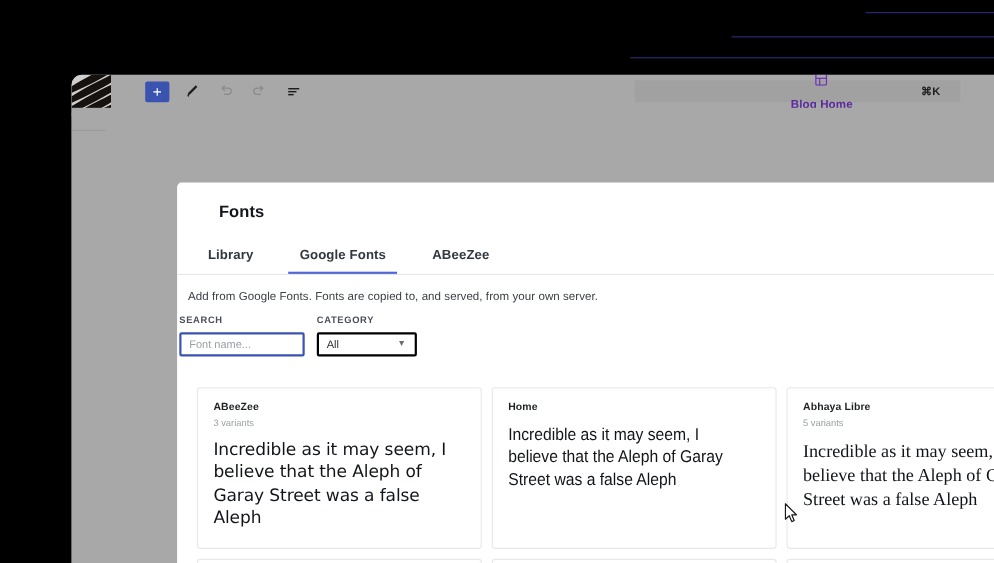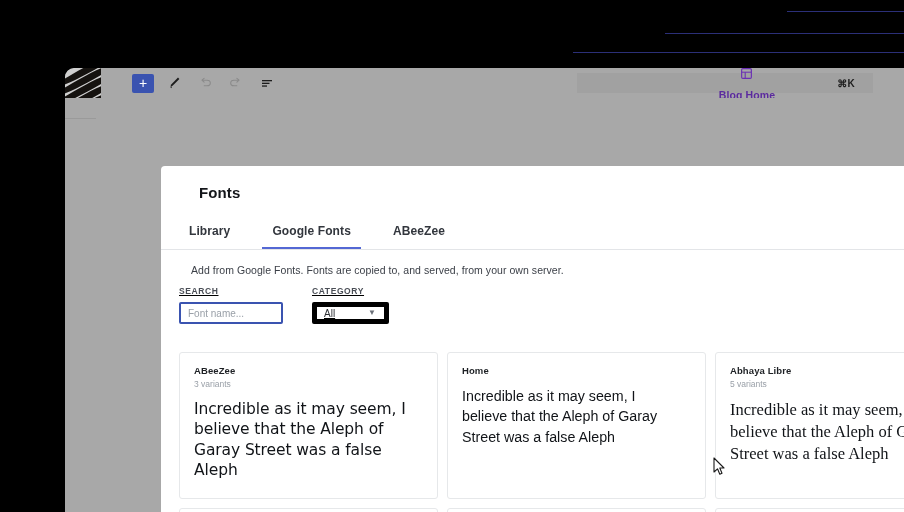--- a/index.html
+++ b/index.html
@@ -210,61 +210,60 @@
     left: 0;
     right: 0;
     bottom: -1px;
     height: 2px;
     background: #5468d4;
   }
 
   
   #description {
     position: absolute;
-    left: 30px;
+    left: 10px;
     top: 98px;
     font-size: 10.5px;
     color: #3c4048;
     letter-spacing: .05px;
   }
 
   #controls {
     position: absolute;
-    left: 18px;
+    left: 2px;
     top: 120px;
     display: flex;
-    gap: 29px;
-    text-decoration: underline;
+    gap: 11px;
   }
   .field-label {
     font-size: 8.5px;
     font-weight: 700;
     color: #4a4e56;
     letter-spacing: .6px;
     margin-bottom: 6px;
   }
   #search-input {
-    width: 104px;
+    width: 114px;
     height: 22px;
     border: 2px solid #3a53b0;
     border-radius: 2px;
     background: #ffffff;
     font-family: "Liberation Sans", sans-serif;
     font-size: 10px;
     color: #2b2e33;
     padding: 0 7px;
     outline: none;
   }
   #search-input::placeholder { color: #9aa0a8; }
 
   #category-select {
     position: relative;
-    width: 77px;
+    width: 91px;
     height: 22px;
-    border: 5px solid #000000;
+    border: 2px solid #000000;
     border-radius: 2px;
     background: #ffffff;
     display: flex;
     align-items: center;
     padding: 0 7px;
   }
   #category-value {
     font-size: 10px;
     color: #2b2e33;
   }

